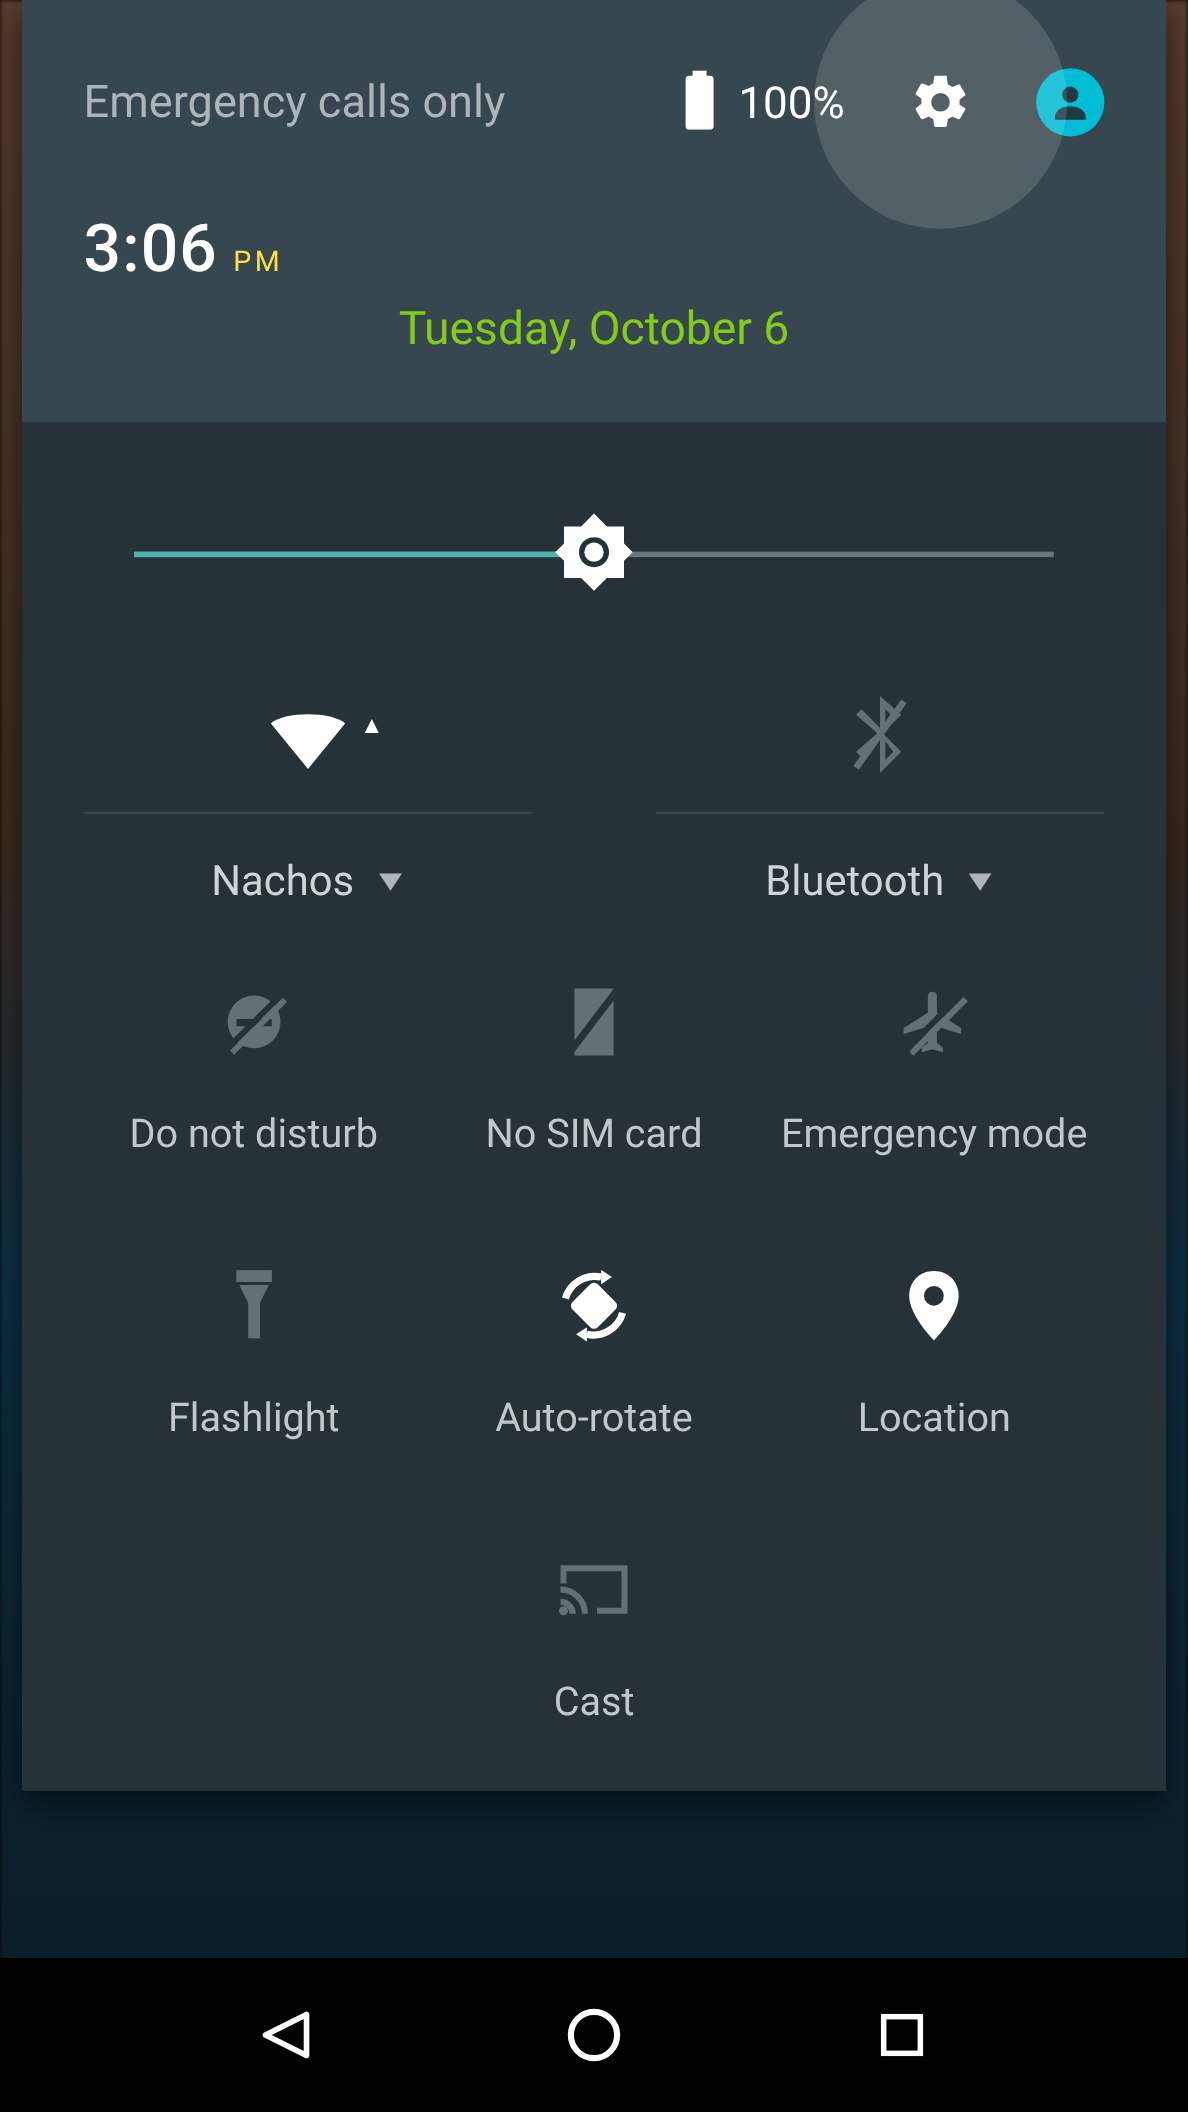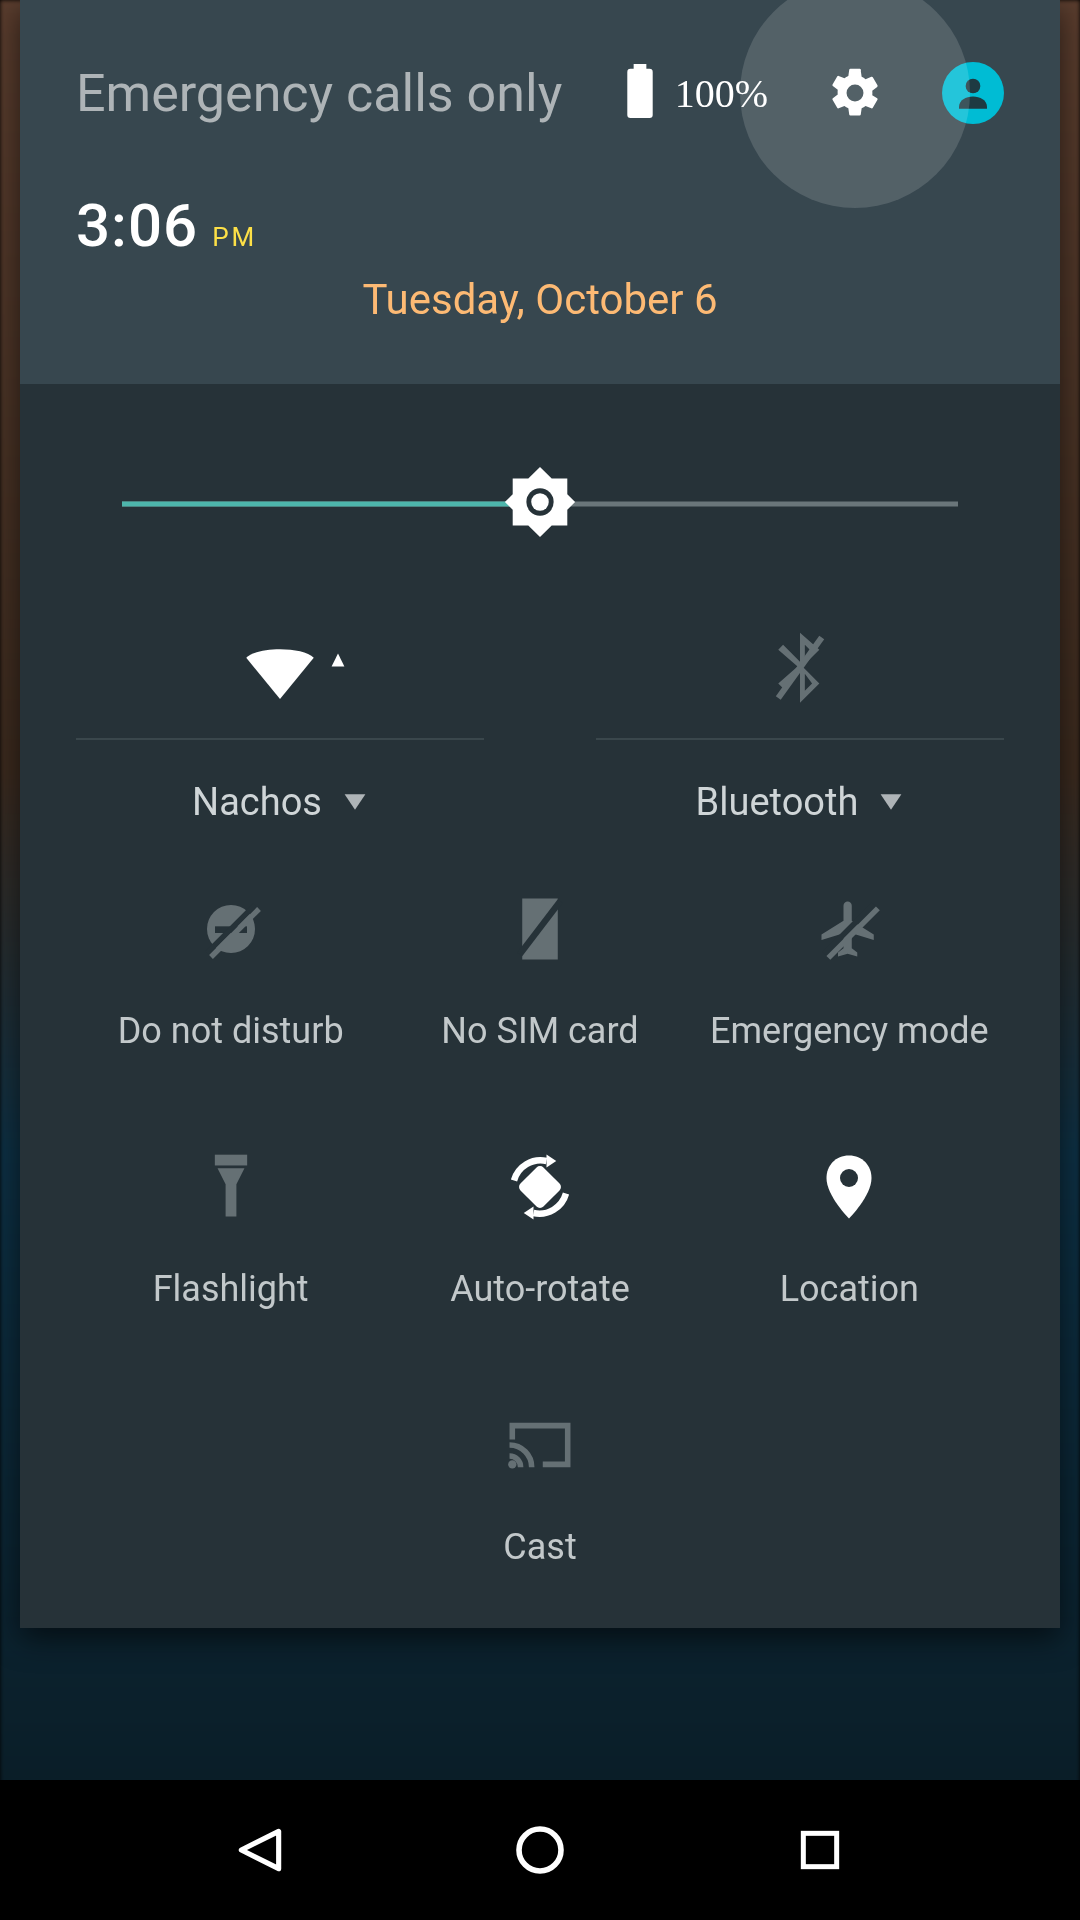--- a/index.html
+++ b/index.html
@@ -29,28 +29,27 @@
     padding: 58px 56px 60px 56px;
   }
   .header-row1 {
     display: flex;
     align-items: center;
     justify-content: space-between;
     height: 70px;
   }
   .carrier {
     color: #aeb4b7;
-    font-size: 52px;
+    font-size: 41px;
     font-weight: 400;
   }
   .right-cluster {
     display: flex;
     align-items: center;
     gap: 52px;
-    font-family: Liberation Serif, serif;
   }
   .battery-group {
     display: flex;
     align-items: center;
     gap: 18px;
   }
   .battery-icon-svg { width: 34px; height: 54px; }
   .battery-text { color:#fff; font-size: 40px; }
   .settings-btn {
     position: relative;
@@ -69,21 +68,21 @@
   .settings-btn svg { position: relative; z-index: 1; }
   .avatar {
     width: 62px; height: 62px; border-radius: 50%;
     background: #00bcd4;
     display: flex; align-items: center; justify-content: center;
   }
   .time-block { margin-top: 62px; text-align: center; }
   .time-line { display: flex; align-items: baseline; gap: 14px; }
   .time-big { color:#fff; font-size: 60px; font-weight: 500; letter-spacing: 1px;}
   .time-ampm { color:#fde047; font-size: 26px; font-weight: 400; letter-spacing: 3px;}
-  .date-line { color:#fdba74; font-size: 42px; margin-top: 14px; font-weight: 400;}
+  .date-line { color:#84cc16; font-size: 42px; margin-top: 14px; font-weight: 400;}
   
   .body {
     background: #263238;
     padding: 90px 56px 60px 56px;
   }
   
   
   .brightness {
     position: relative;
     height: 60px;

